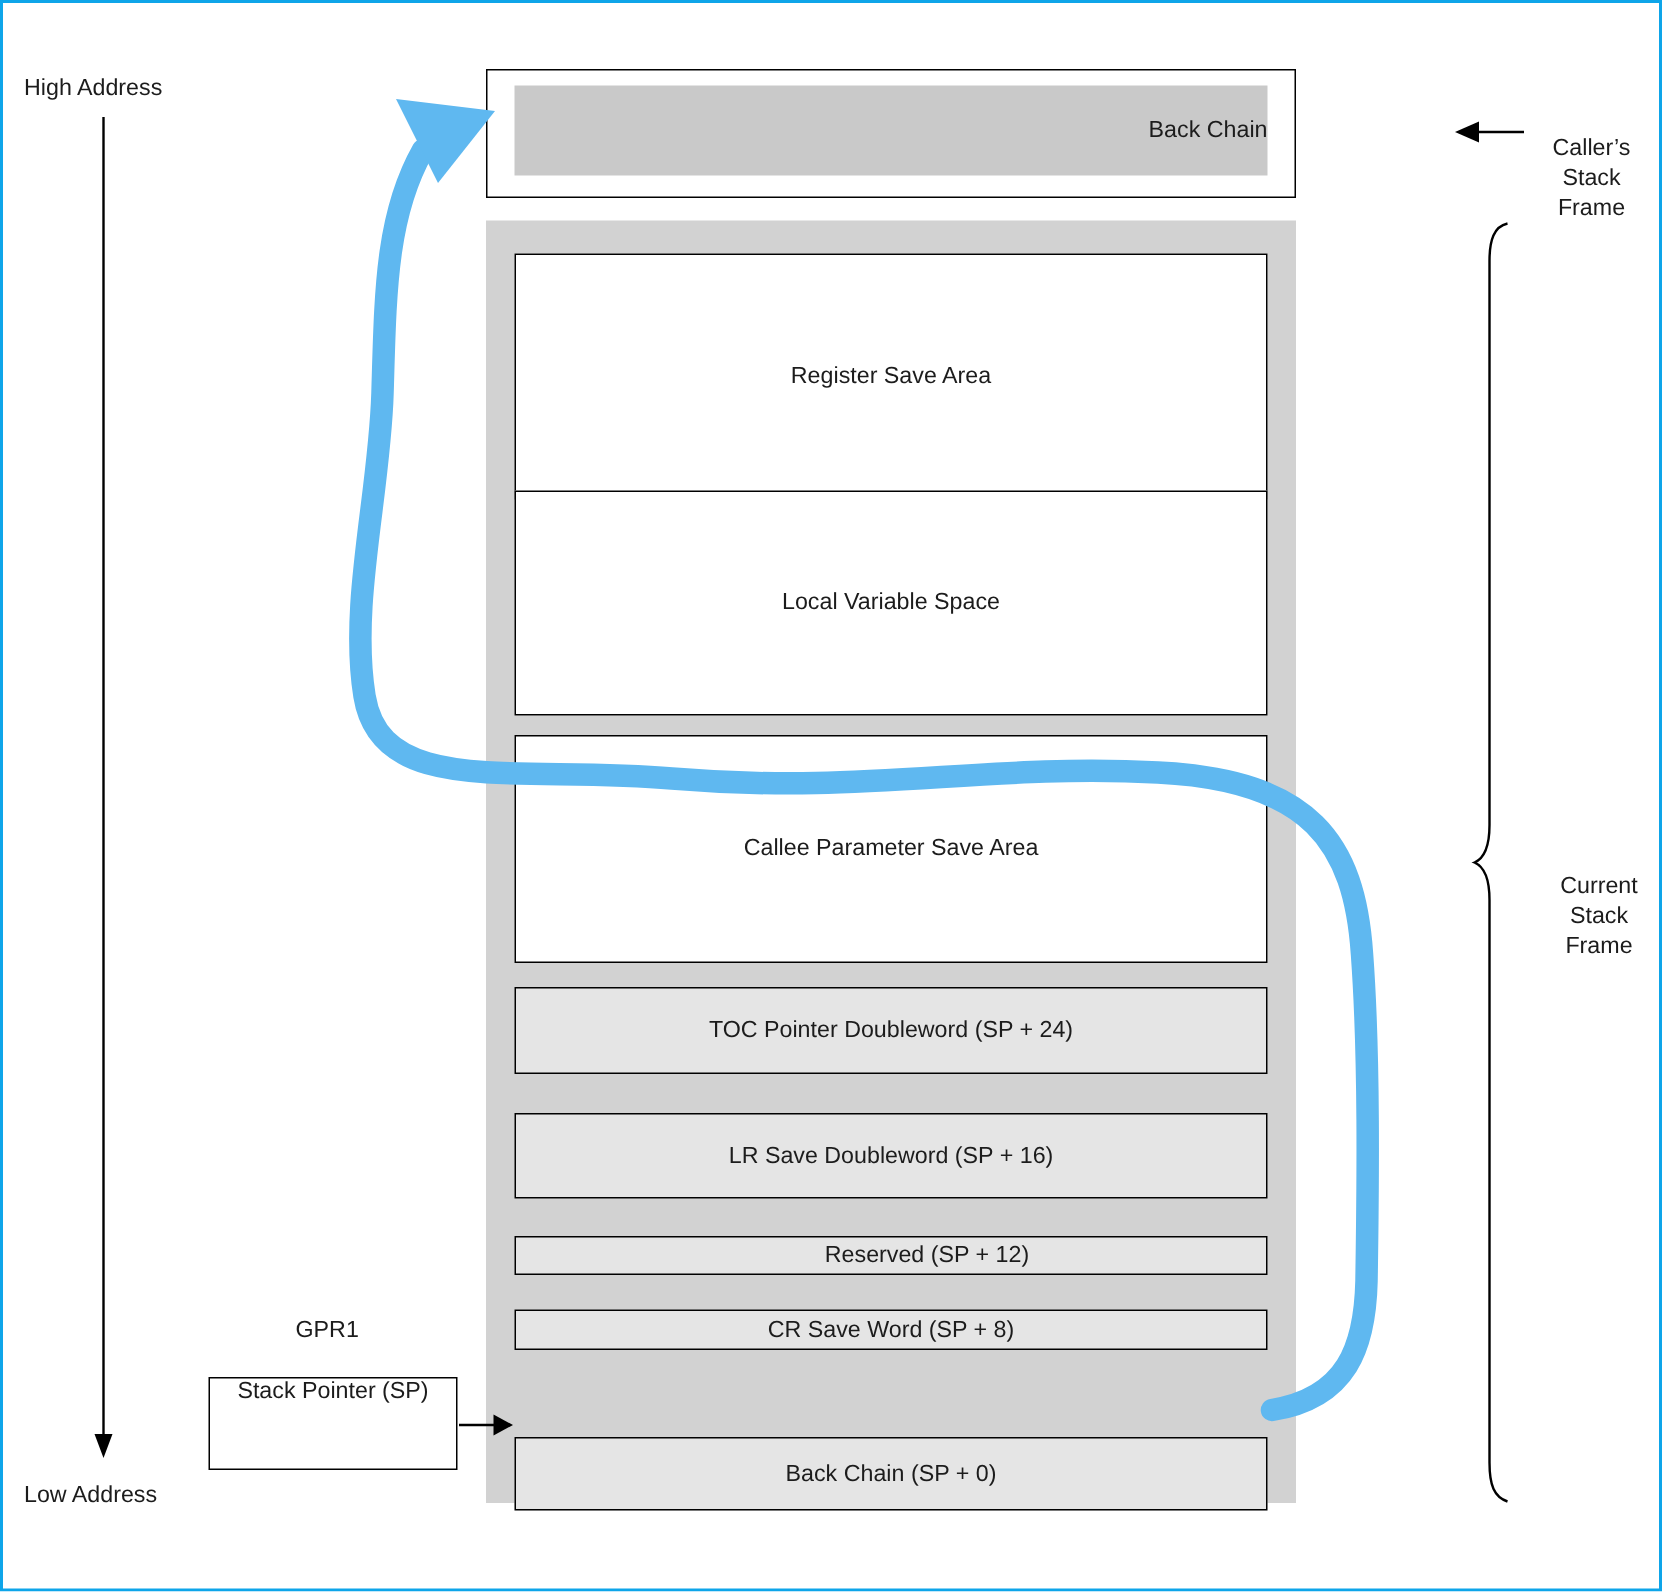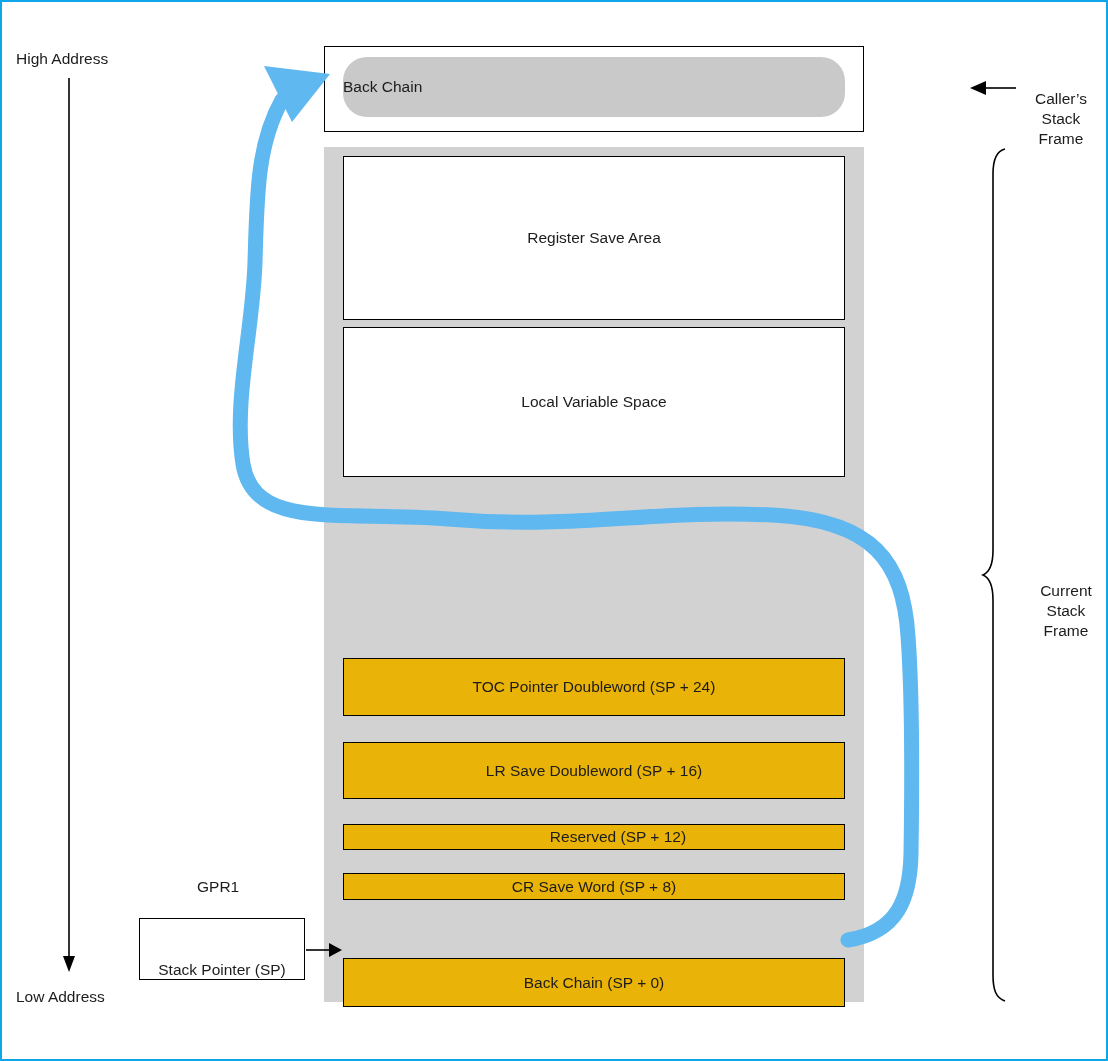--- a/index.html
+++ b/index.html
@@ -23,43 +23,42 @@
   .callers-frame { left:1016px; top:52px; width:86px; }
   .current-frame-lbl { left:1024px; top:544px; width:80px; }
 
   .caller-box {
     position:absolute; left:322px; top:44px; width:540px; height:86px;
     background:#ffffff; border:1px solid #000;
   }
   .caller-inner {
     position:absolute; left:18px; top:10px; width:502px; height:60px;
     background:#c9c9c9;
-    display:flex; align-items:center; justify-content:flex-start;
+    display:flex; align-items:center; justify-content:flex-end;
     font-size:15.5px;
-    border-radius:24px;
   }
 
   .frame {
     position:absolute; left:322px; top:145px; width:540px; height:855px;
     background:#d2d2d2;
   }
 
   .box {
     position:absolute; left:341px; width:502px;
     border:1px solid #000;
     display:flex; align-items:center; justify-content:center;
     font-size:15.5px; text-align:center;
   }
   .box.white { background:#ffffff; }
-  .box.gray  { background:#eab308; }
+  .box.gray  { background:#e5e5e5; }
 
   .sp-box {
     position:absolute; left:137px; top:916px; width:166px; height:62px;
     background:#ffffff; border:1px solid #000;
-    display:flex; align-items:flex-end; justify-content:center;
+    display:flex; align-items:flex-start; justify-content:center;
     font-size:15.5px;
   }
 
   .arrows {
     position:absolute; left:0; top:0; width:1108px; height:1061px;
     pointer-events:none; z-index:5;
   }
 </style>
 </head>
 <body>
@@ -73,25 +72,28 @@
   <div class="lbl multiline current-frame-lbl">Current Stack Frame</div>
 
   <div class="caller-box">
     <div class="caller-inner">
       <span>Back Chain</span>
     </div>
   </div>
 
   <div class="frame"></div>
 
-  <div class="box white" style="top:154px;height:164px;">
+  <div class="box white" style="top:167px;height:164px;">
     <span>Register Save Area</span>
   </div>
   <div class="box white" style="top:325px;height:150px;">
     <span>Local Variable Space</span>
+  </div>
+  <div class="box white" style="top:488px;height:152px;">
+    <span>Callee Parameter Save Area</span>
   </div>
   <div class="box gray" style="top:656px;height:58px;">
     <span>TOC Pointer Doubleword (SP + 24)</span>
   </div>
   <div class="box gray" style="top:740px;height:57px;">
     <span>LR Save Doubleword (SP + 16)</span>
   </div>
   <div class="box gray" style="top:822px;height:26px;padding-left:48px;">
     <span>Reserved (SP + 12)</span>
   </div>

